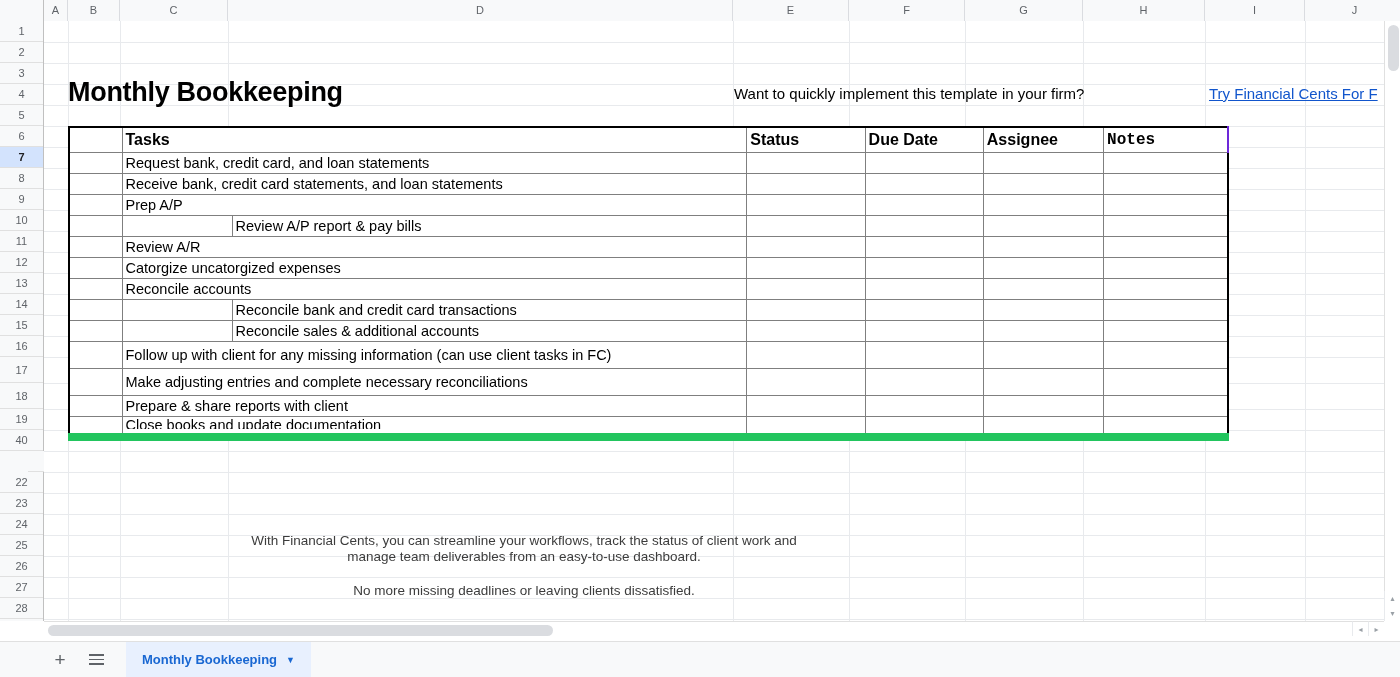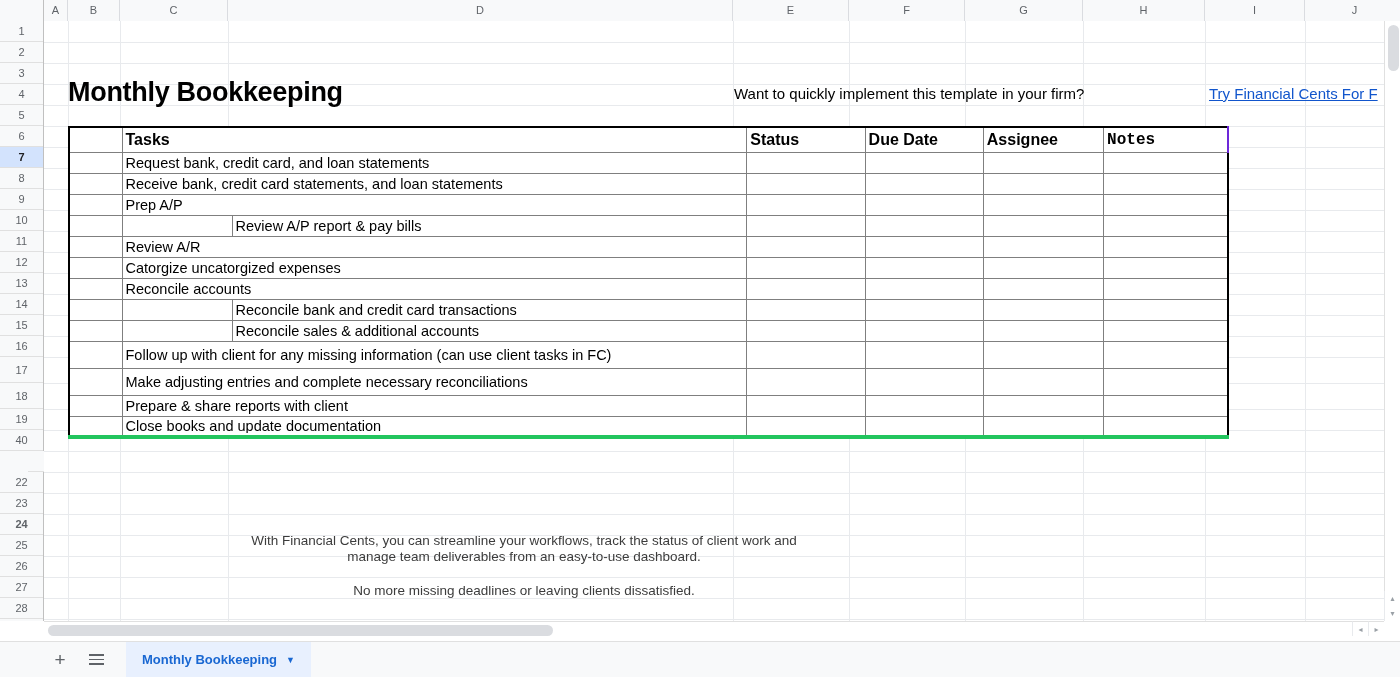--- a/index.html
+++ b/index.html
@@ -145,21 +145,21 @@
     font-weight: bold;
     font-size: 16px;
     border-top: 2px solid #000;
     border-bottom: 1px solid #7f7f7f;
     height: 25px;
   }
   .task-table tr.hdr td.thick-l { border-left: 2px solid #000; }
   .task-table tr.hdr td.thick-r { border-right: 2px solid #6d28d9; font-family: Liberation Mono, monospace; }
   .task-table td.edge-l { border-left: 2px solid #000; }
   .task-table td.edge-r { border-right: 2px solid #000; }
-  .task-table tr.last td { border-bottom: 4px solid #22c55e; border-radius: 6px; }
+  .task-table tr.last td { border-bottom: 8px solid #22c55e; border-radius: 6px; }
   .task-table tr.tall td { height: 27px; }
 
   .c-b { width: 52px; }
   .c-c { width: 108px; }
   .c-d { width: 505px; }
   .c-e { width: 116px; }
   .c-f { width: 116px; }
   .c-g { width: 118px; }
   .c-h { width: 122px; }
 
@@ -283,21 +283,21 @@
       <div class="rowhead" style="height: 21px;">14</div>
       <div class="rowhead" style="height: 21px;">15</div>
       <div class="rowhead" style="height: 21px;">16</div>
       <div class="rowhead" style="height: 26px;">17</div>
       <div class="rowhead" style="height: 26px;">18</div>
       <div class="rowhead" style="height: 21px;">19</div>
       <div class="rowhead" style="height: 21px;">40</div>
       <div class="rowhead" style="height: 21px; margin-left: 28px;">21</div>
       <div class="rowhead" style="height: 21px;">22</div>
       <div class="rowhead" style="height: 21px;">23</div>
-      <div class="rowhead" style="height: 21px; font-weight: bold;">24</div>
+      <div class="rowhead" style="height: 21px;">24</div>
       <div class="rowhead" style="height: 21px;">25</div>
       <div class="rowhead" style="height: 21px;">26</div>
       <div class="rowhead" style="height: 21px;">27</div>
       <div class="rowhead" style="height: 21px;">28</div>
     </div>
 
   <div class="gridbody" id="grid-host">
       <div class="gridline-h" style="top: 598px;"></div>
       <div class="gridline-h" style="top: 577px;"></div>
       <div class="gridline-h" style="top: 556px;"></div>

